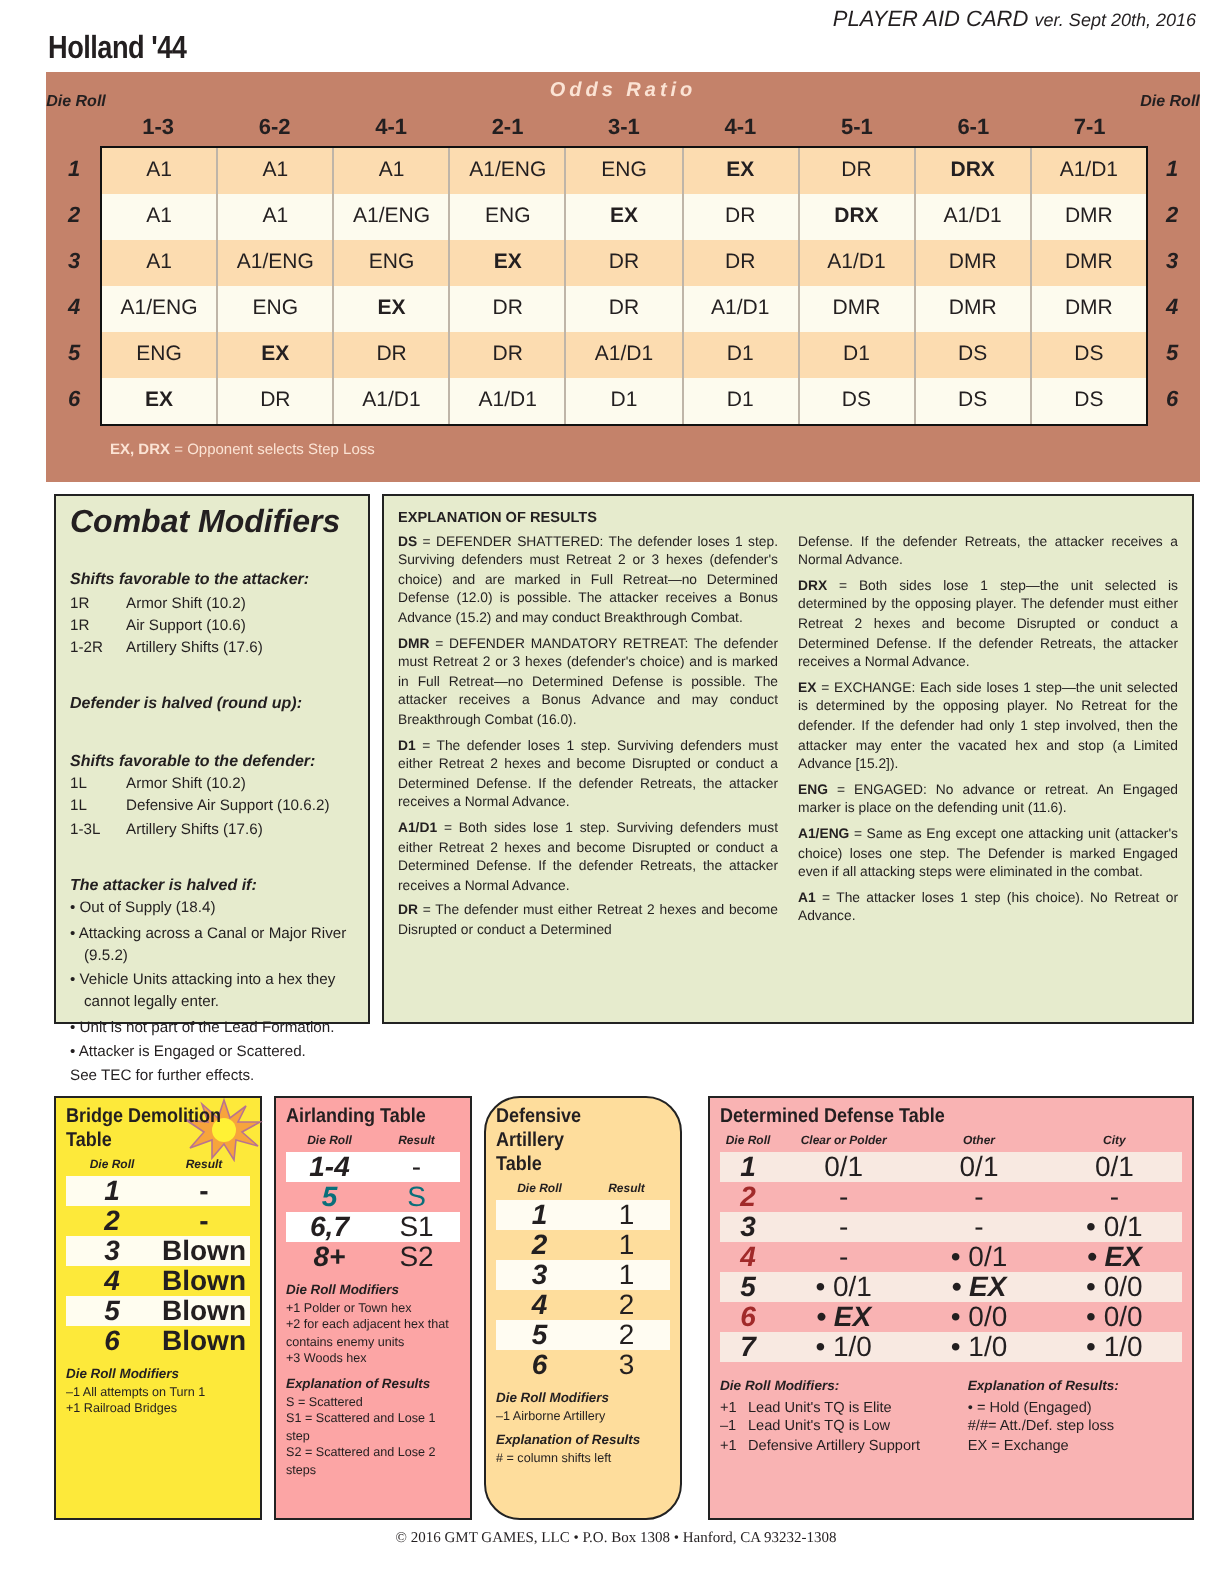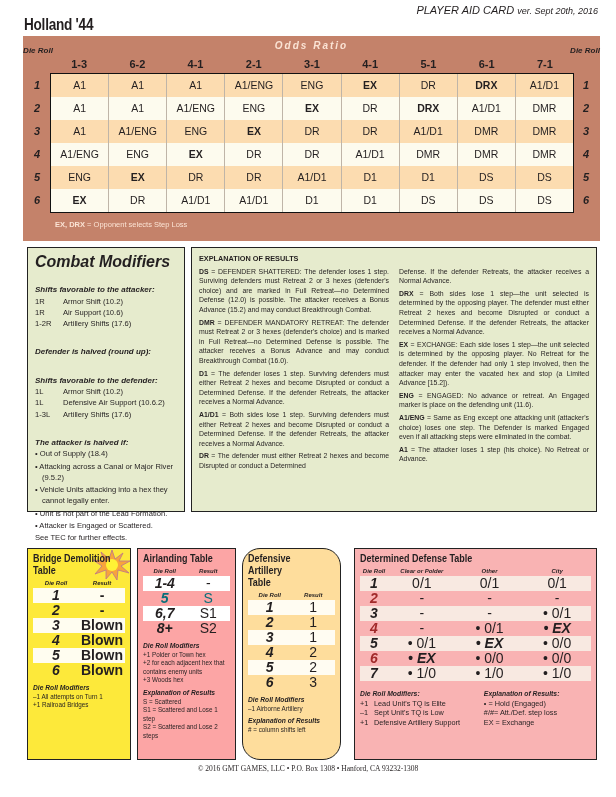--- a/index.html
+++ b/index.html
@@ -441,21 +441,21 @@
   <div class="botcols">
     <div style="flex:1.1">
       <div class="mh">Die Roll Modifiers:</div>
       <div id="dd-mods">
           <div class="m">
             <span class="k">+1</span>
             <span>Lead Unit's TQ is Elite</span>
           </div>
           <div class="m">
             <span class="k">–1</span>
-            <span>Sept Unit's TQ is Low</span>
+            <span>Lead Unit's TQ is Low</span>
           </div>
           <div class="m">
             <span class="k">+1</span>
             <span>Defensive Artillery Support</span>
           </div>
         </div>
     </div>
     <div style="flex:1">
       <div class="mh">Explanation of Results:</div>
       <div id="dd-expl">

